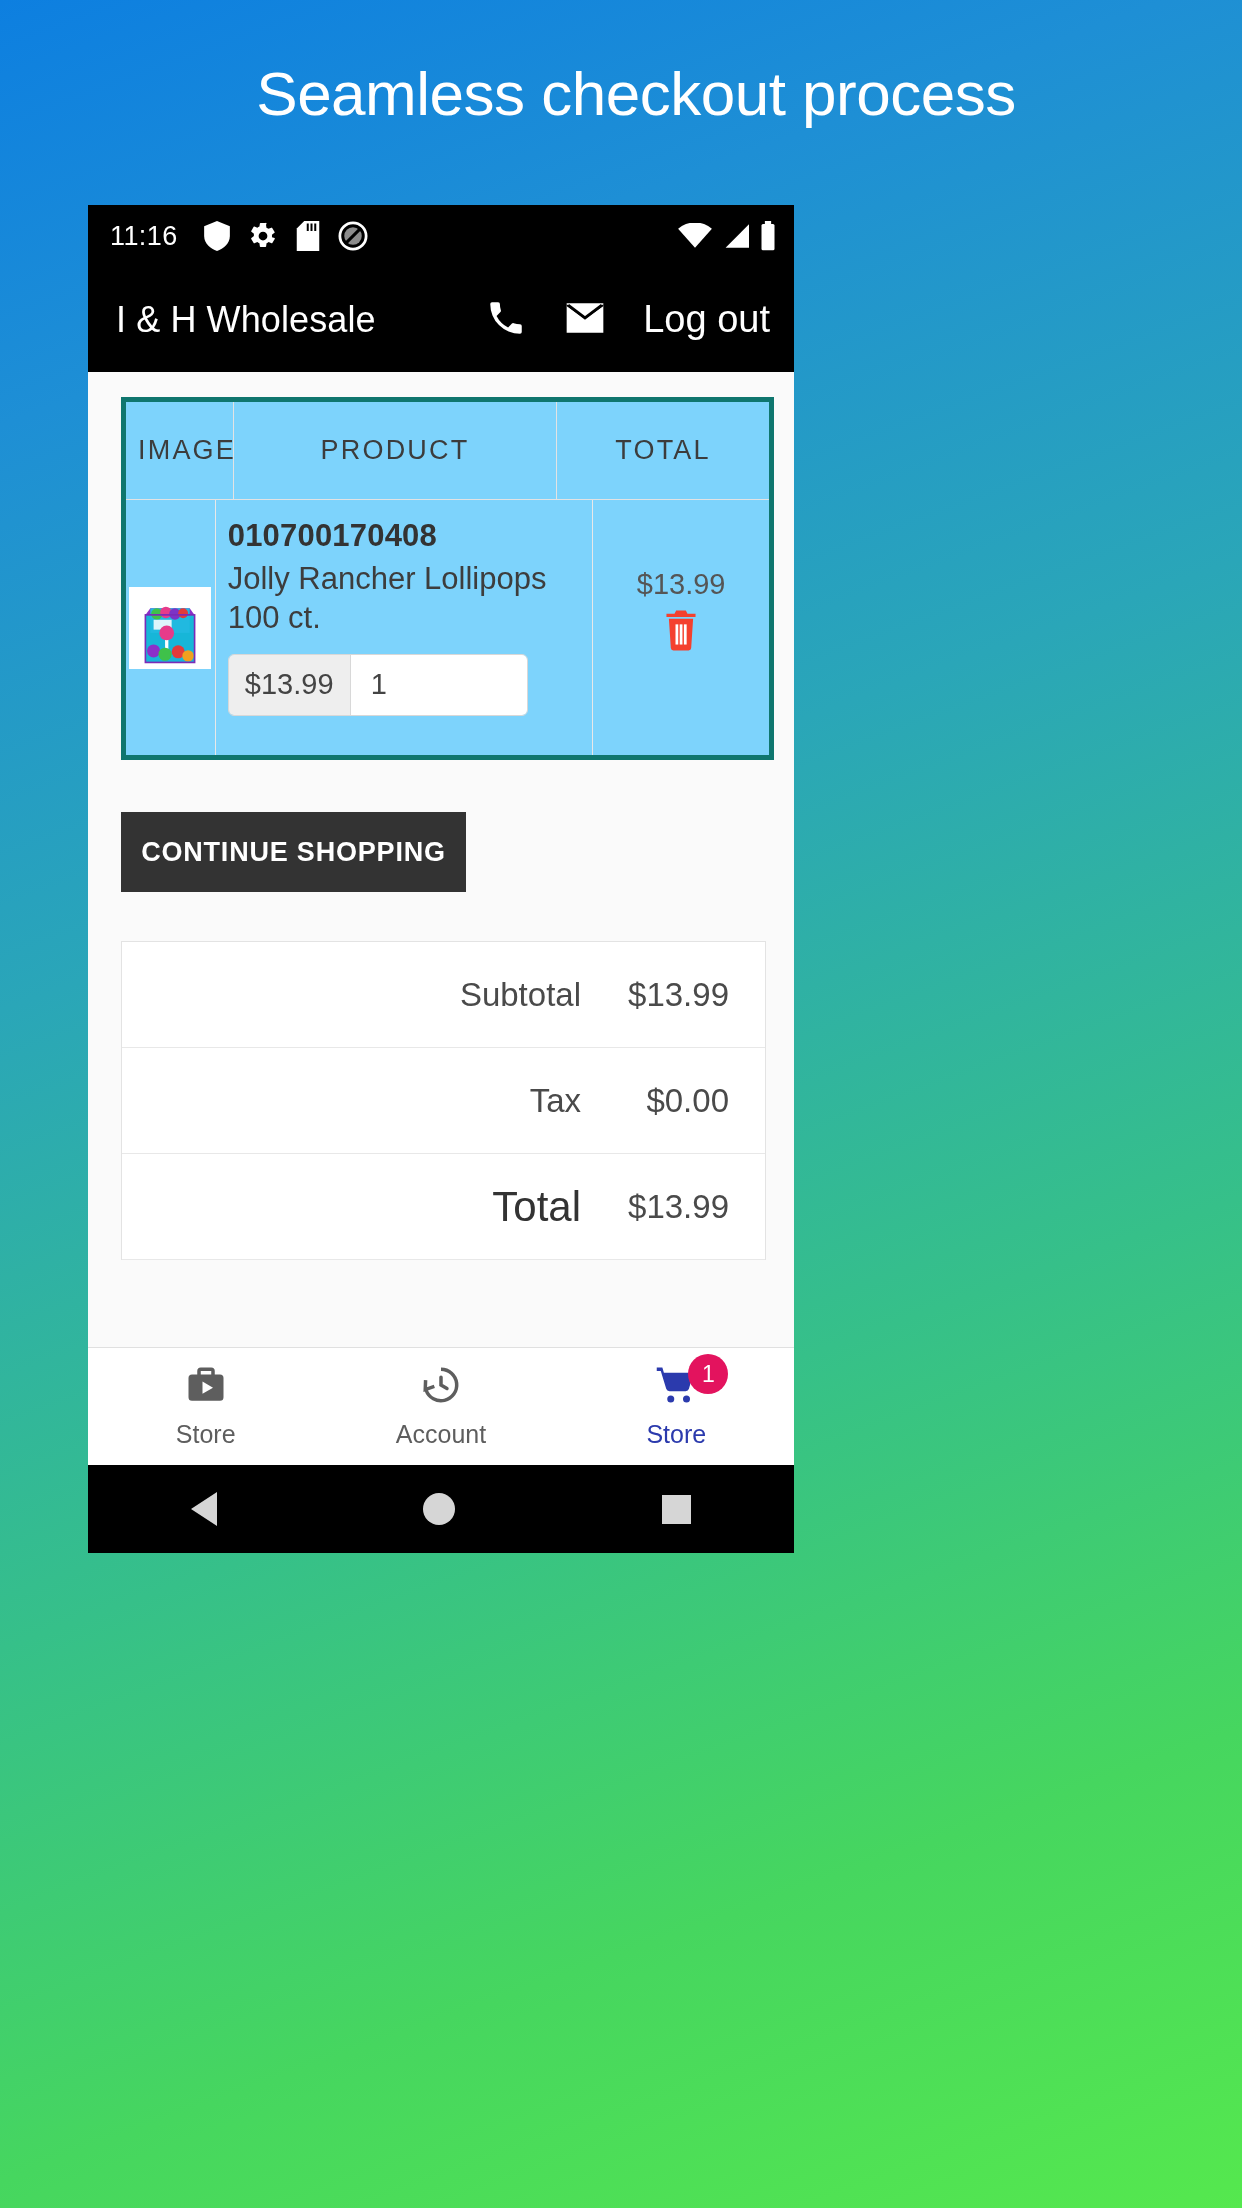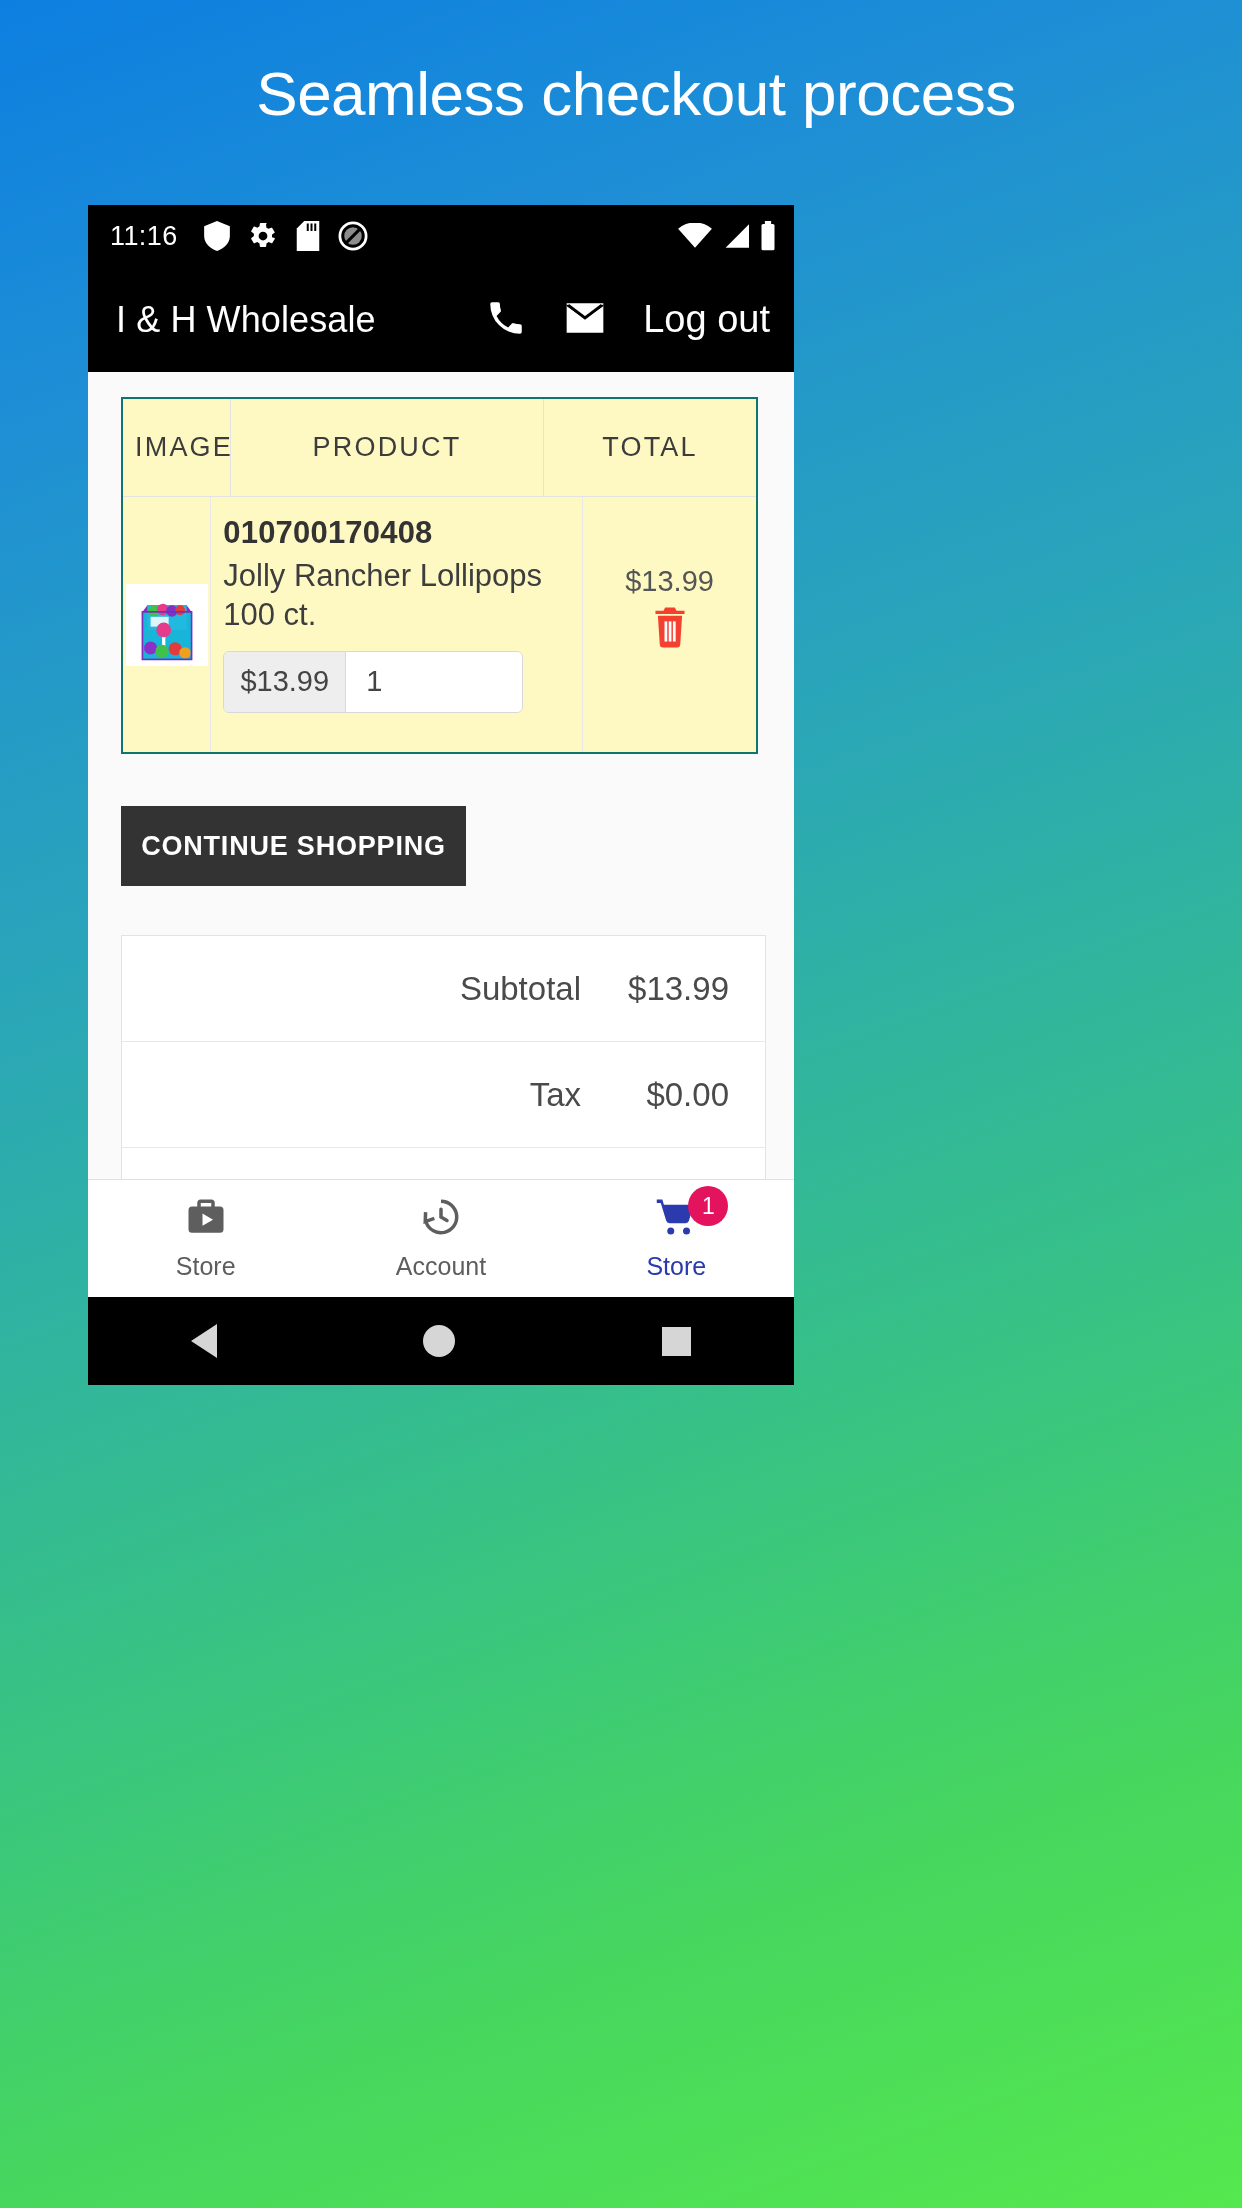--- a/index.html
+++ b/index.html
@@ -14,21 +14,21 @@
   .promo-title{
     position:absolute; top:58px; left:15px; width:100%;
     text-align:center; color:#ffffff;
     font-size:62px; font-weight:400; letter-spacing:-0.5px;
     line-height:1.15;
   }
 
   
   .phone{
     position:absolute; left:88px; top:205px;
-    width:706px; height:1180px;
+    width:706px; height:1348px;
     background:#ffffff; overflow:hidden;
     display:flex; flex-direction:column;
   }
 
   
   .statusbar{
     height:62px; background:#000000; color:#ffffff;
     display:flex; align-items:center; padding:0 18px 0 22px; flex:0 0 auto;
   }
   .sb-time{ font-size:27px; letter-spacing:0.4px; }
@@ -60,22 +60,22 @@
   .barcode i.w{ width:5px; }
   .barcode i.m{ width:3px; }
 
   
   .page{
     flex:1 1 auto; background:#fafafa; overflow:hidden; position:relative;
   }
 
   
   .cart-table{
-    margin:25px 36px 0 33px;
-    border:2px solid #0f766e; background:#fef9c3;
+    margin:25px 20px 0 33px;
+    border:5px solid #0f766e; background:#7dd3fc;
   }
   .cart-head{ display:flex; border-bottom:1px solid #e3e3e3; }
   .th{
     font-size:27px; color:#3c3c3c; letter-spacing:2.2px;
     padding:33px 0; text-align:center;
   }
   .th.image{ width:108px; border-right:1px solid #e3e3e3; padding-left:8px; text-align:left; padding-left:12px;}
   .th.product{ flex:1 1 auto; border-right:1px solid #e3e3e3; }
   .th.total{ width:212px; }
 

